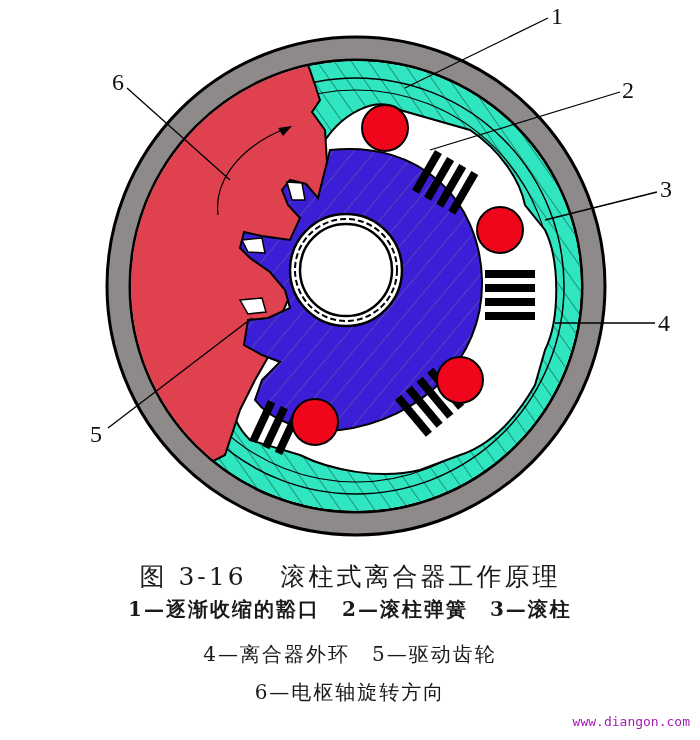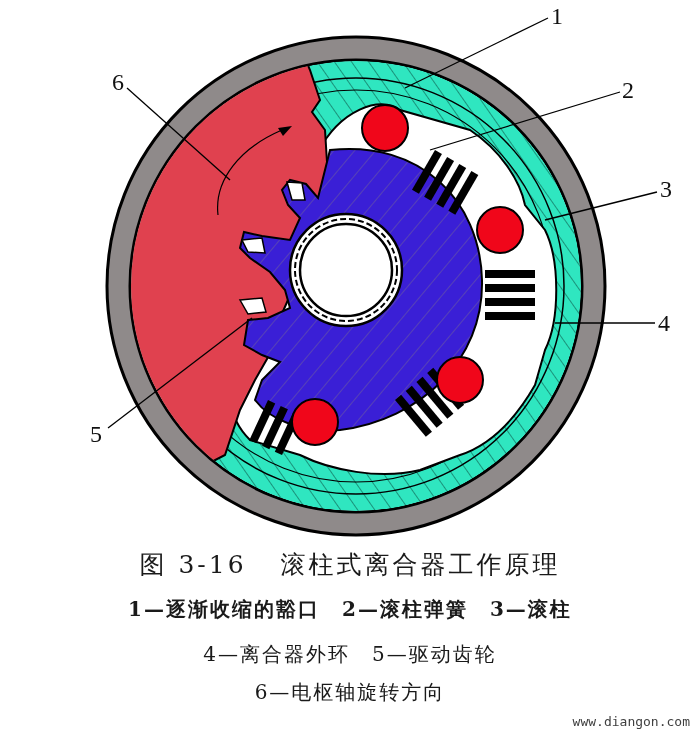--- a/index.html
+++ b/index.html
@@ -2,28 +2,28 @@
 <html><head>
 <meta charset="utf-8">
 <style>
   html, body { margin:0; padding:0; background:#ffffff; }
   body { width:700px; height:740px; position:relative; overflow:hidden;
          font-family:"DejaVu Serif","Liberation Serif",serif; color:#1a1a1a; }
   #diagram { position:absolute; left:0; top:0; width:700px; height:540px; }
   .lbl { font-family:"Liberation Serif","DejaVu Serif",serif; font-size:24px; fill:#111; }
   .caption { position:absolute; left:0; width:700px; text-align:center; color:#1a1a1a;
              font-family:"DejaVu Serif","Liberation Serif",serif; }
-  #fig-title { top:548px; font-size:25px; letter-spacing:3px; }
+  #fig-title { top:560px; font-size:25px; letter-spacing:3px; }
   #fig-title .num { margin-right:34px; }
   #legend-1 { top:596px; font-size:20px; letter-spacing:2px;font-weight:bold; }
   #legend-2 { top:641px; font-size:20px; letter-spacing:2px;text-align:center; }
   #legend-3 { top:679px; font-size:20px; letter-spacing:2px; }
   .gap { display:inline-block; width:22px; }
   #watermark { position:absolute; right:10px; top:714px; font-family:"DejaVu Sans Mono","Liberation Mono",monospace;
-               font-size:13px; color:#404040; }
+               font-size:13px; color:#a21caf; }
 </style>
 </head>
 <body>
 
 <svg id="diagram" viewBox="0 0 700 540" xmlns="http://www.w3.org/2000/svg">
   <defs>
     <clipPath id="innerDisk">
         <circle cx="356" cy="286" r="225"></circle>
       </clipPath>
     <pattern id="hatchBlue" width="16" height="16" patternUnits="userSpaceOnUse" patternTransform="rotate(40)">

